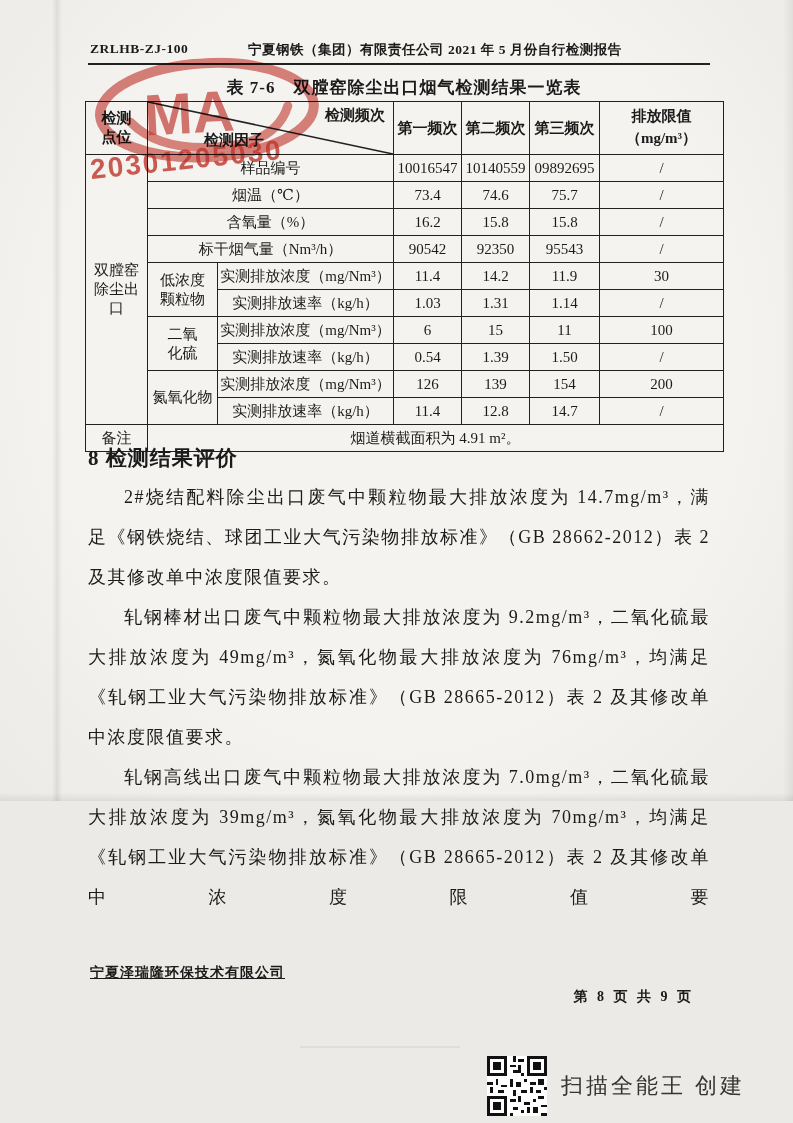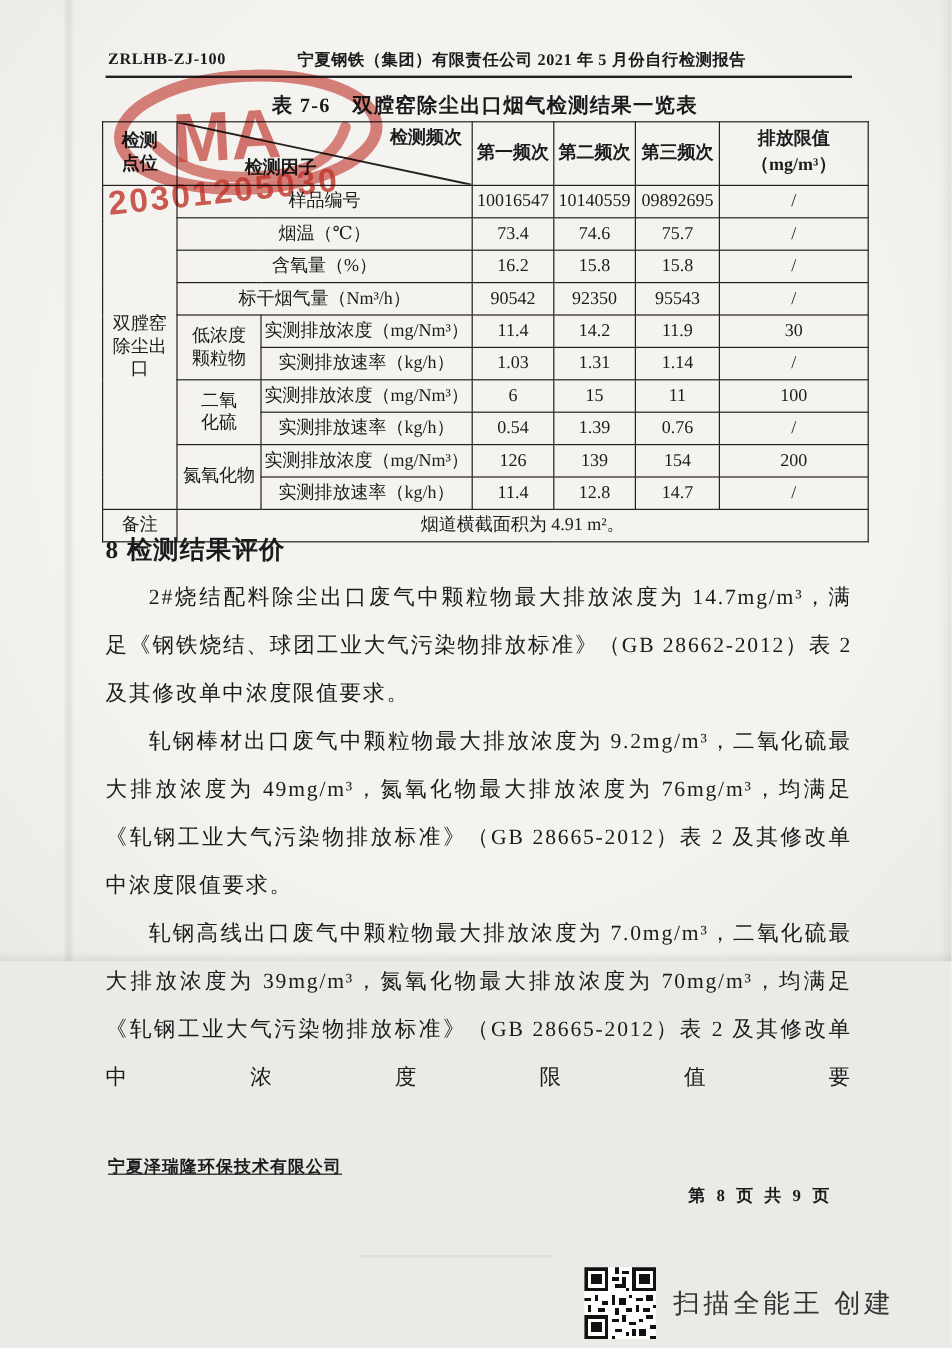--- a/index.html
+++ b/index.html
@@ -185,21 +185,21 @@
         <td class="param-cell">实测排放浓度（mg/Nm³）</td>
         <td>6</td>
         <td>15</td>
         <td>11</td>
         <td>100</td>
       </tr>
       <tr>
         <td class="param-cell">实测排放速率（kg/h）</td>
         <td>0.54</td>
         <td>1.39</td>
-        <td>0.76</td>
+        <td>1.50</td>
         <td>/</td>
       </tr>
 
       <tr>
         <td class="factor-cell" rowspan="2">
           <div>氮氧化物</div>
           <div></div>
         </td>
         <td class="param-cell">实测排放浓度（mg/Nm³）</td>
         <td>126</td>

